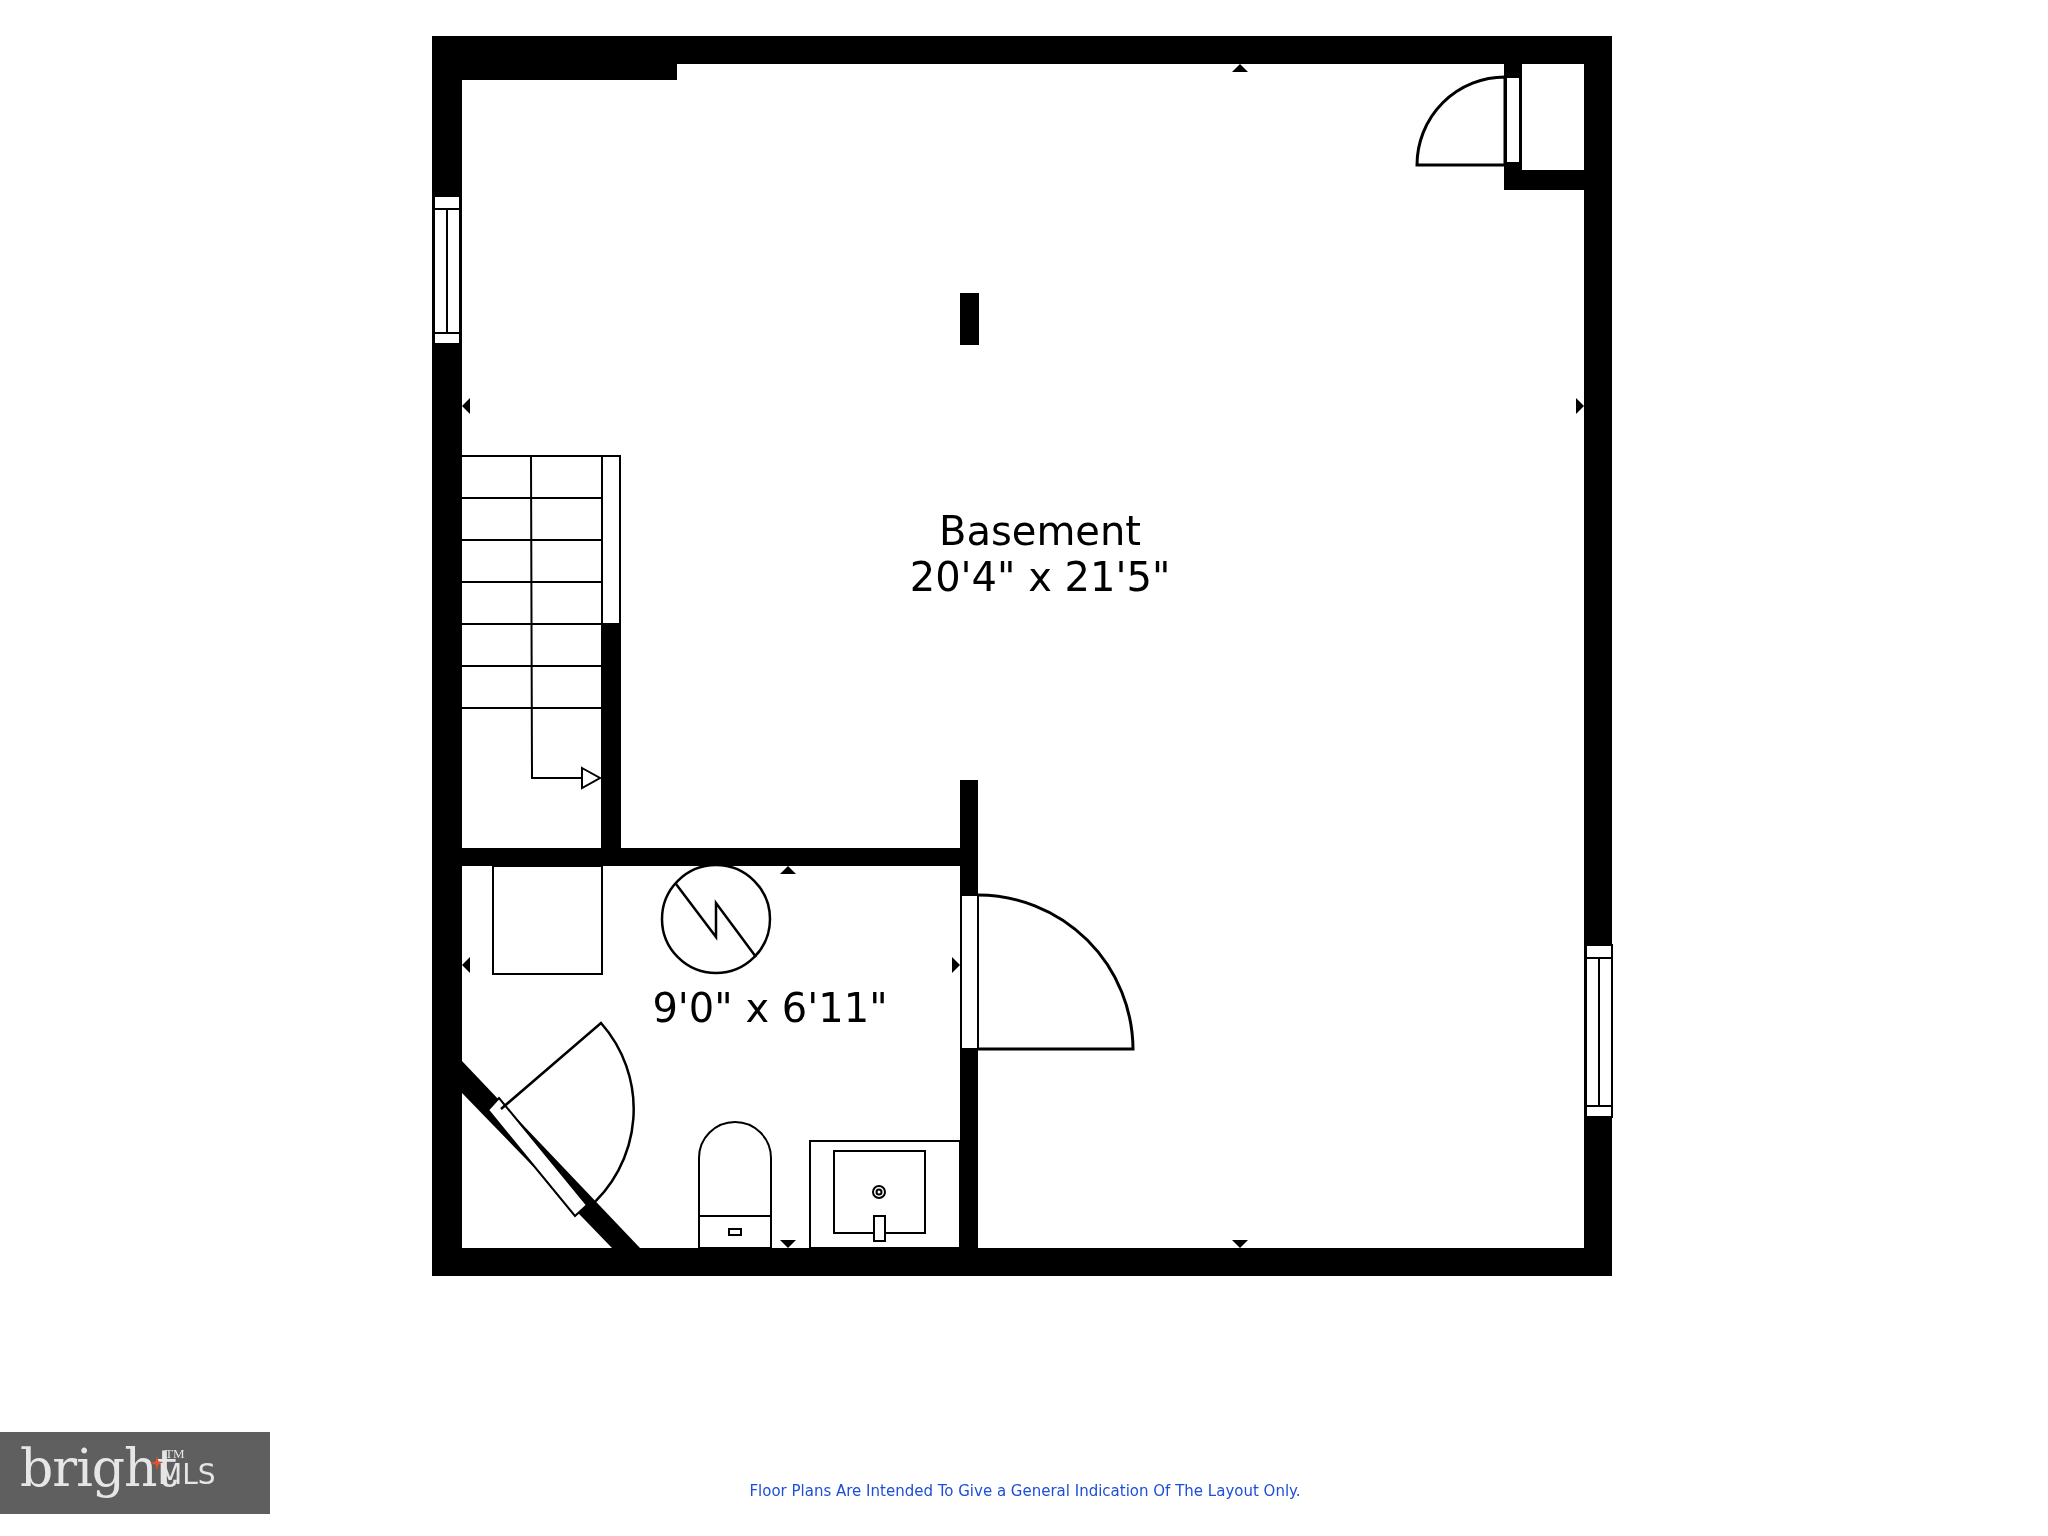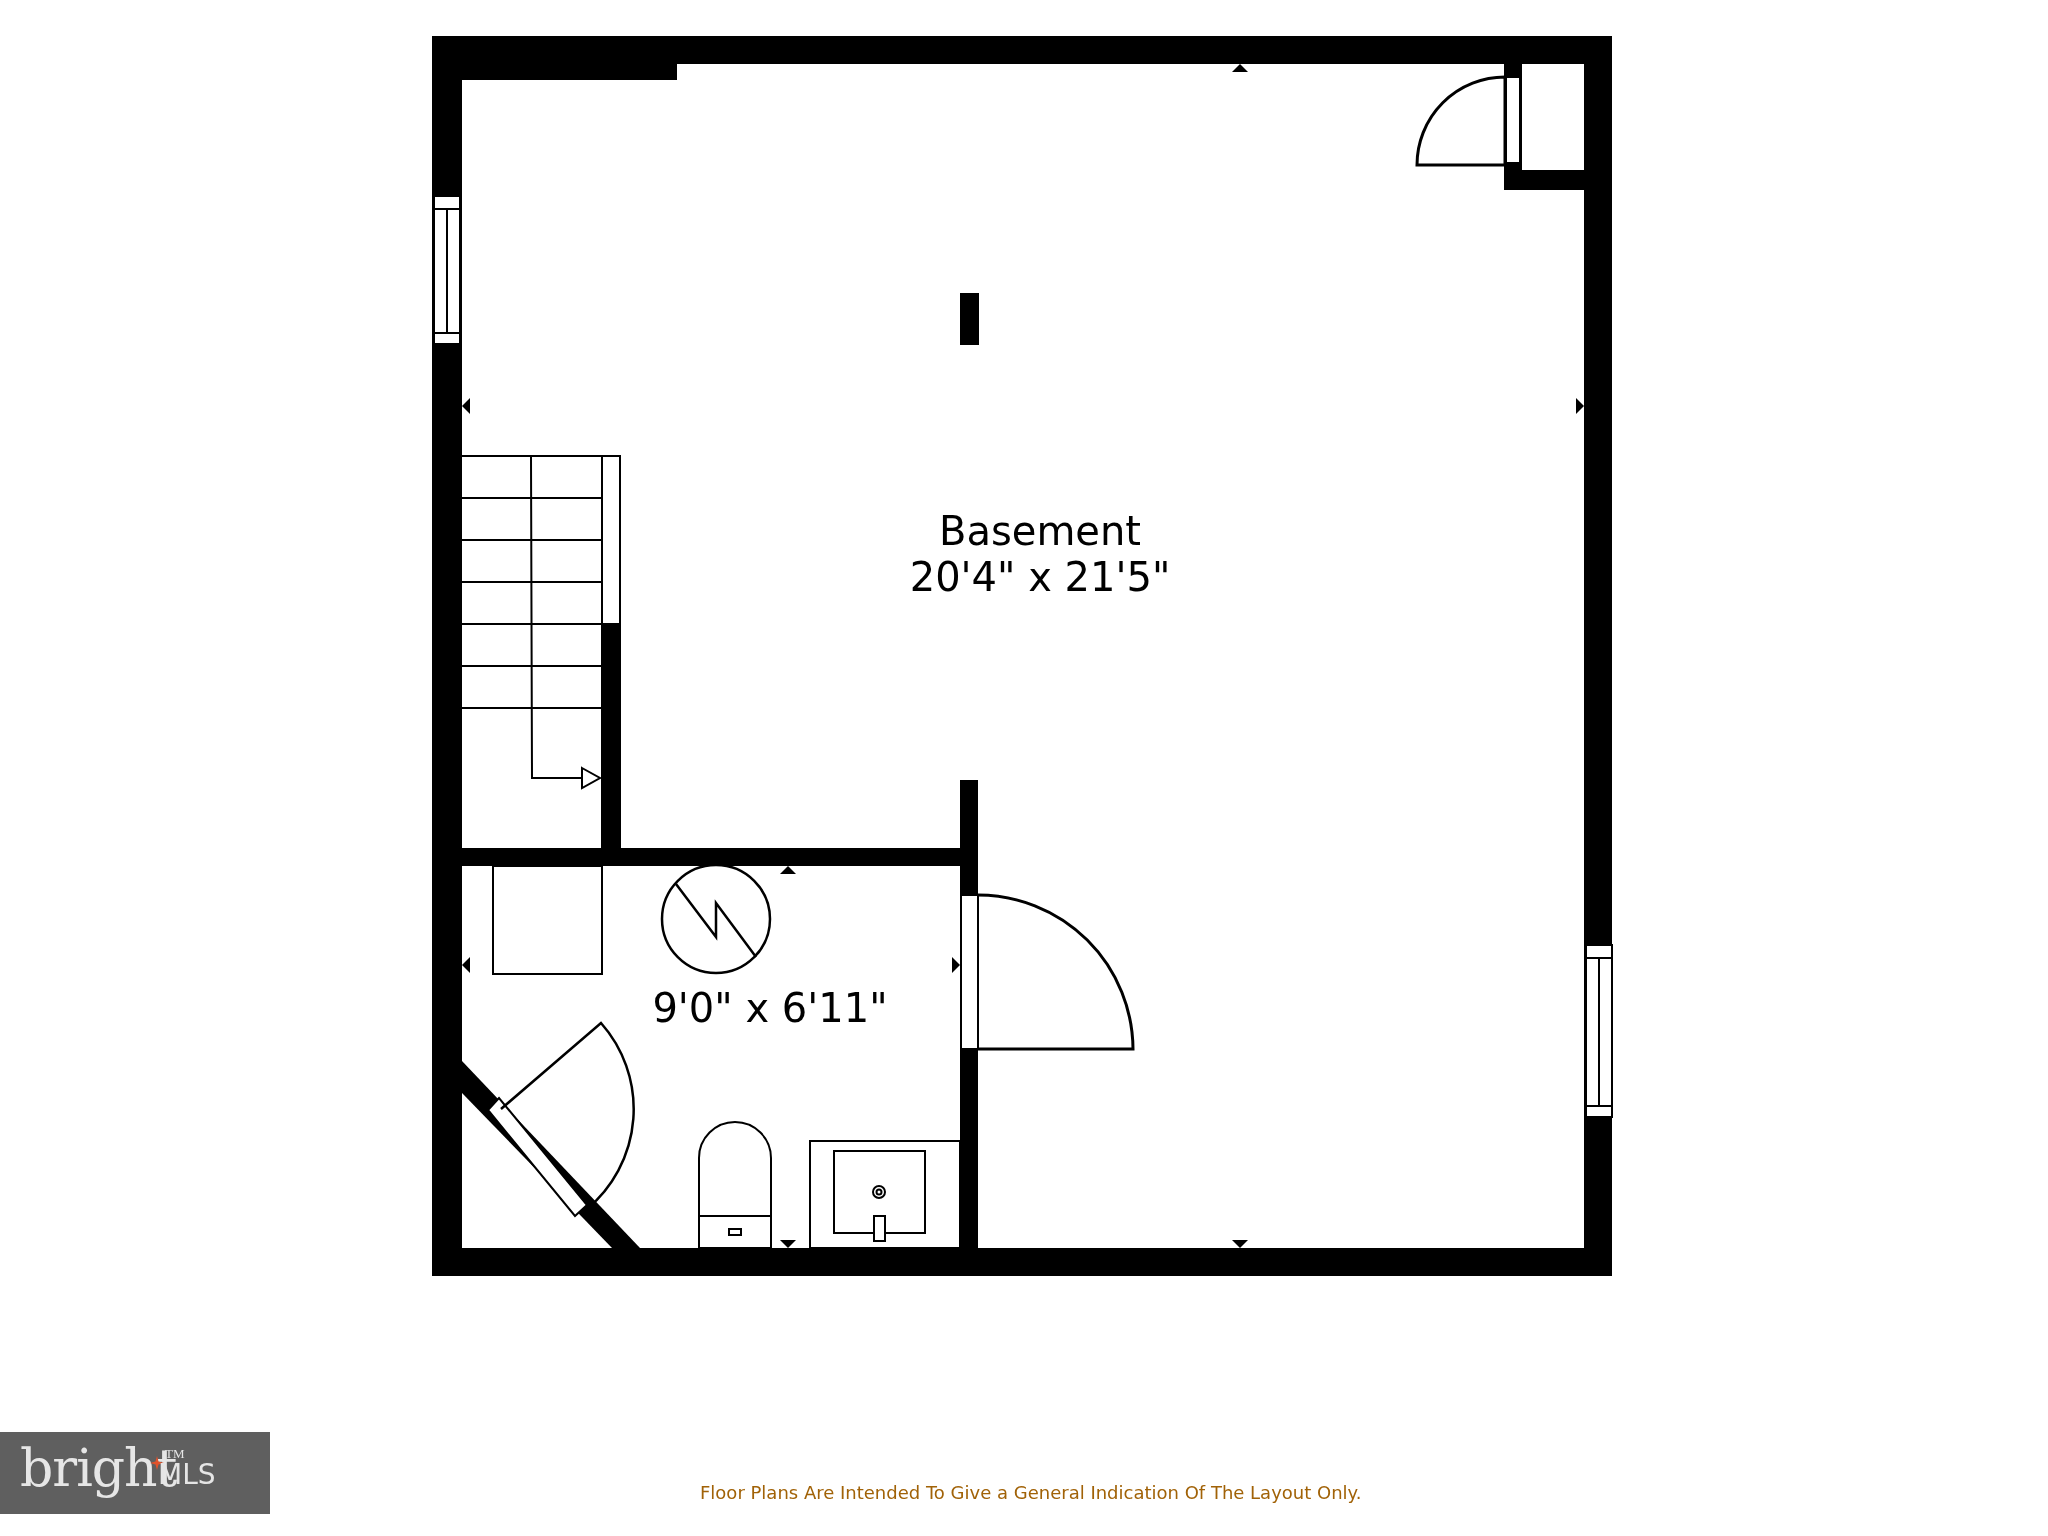--- a/index.html
+++ b/index.html
@@ -2,21 +2,21 @@
 <html><head>
   <meta charset="utf-8">
   <style>
     html, body { margin: 0; padding: 0; background: #ffffff; }
     body { width: 2048px; height: 1536px; position: relative; overflow: hidden; font-family: "DejaVu Sans", sans-serif; }
     #plan { position: absolute; left: 0; top: 0; width: 2048px; height: 1536px; }
     .room-label { position: absolute; text-align: center; color: #000; font-family: "DejaVu Sans", sans-serif; line-height: 1.15; }
     .room-label .name, .room-label .dims { display: block; white-space: nowrap; }
     #basement-label { left: 860px; top: 508px; width: 360px; font-size: 40px; }
     #bath-label { left: 620px; top: 985px; width: 300px; font-size: 40px; }
-    #disclaimer { position: absolute; left: 700px; top: 1482px; width: 650px; text-align: center; font-family: "DejaVu Sans", sans-serif; font-size: 18px; color: #a16207; white-space: nowrap; }
+    #disclaimer { position: absolute; left: 700px; top: 1482px; width: 650px; text-align: center; font-family: "DejaVu Sans", sans-serif; font-size: 15px; color: #1d4ed8; white-space: nowrap; }
     #logo { position: absolute; left: 0; top: 1432px; width: 270px; height: 82px; background: #5f5f5f; text-align: center; }
     #logo .word { position: absolute; left: 20px; top: 6px; font-family: "DejaVu Serif", serif; font-size: 52px; color: #e6e6e6; letter-spacing: -1px; }
     #logo .mls { position: absolute; left: 158px; top: 26px; font-family: "DejaVu Sans", sans-serif; font-size: 28px; color: #e5e5e5; }
     #logo .tm { position: absolute; left: 165px; top: 14px; font-family: Liberation Serif, serif; font-size: 13px; color: #e6e6e6; }
     #logo .spark { position: absolute; left: 150px; top: 24px; width: 14px; height: 14px; }
   </style>
 </head>
 <body>
 
 <svg id="plan" viewBox="0 0 2048 1536" xmlns="http://www.w3.org/2000/svg">

